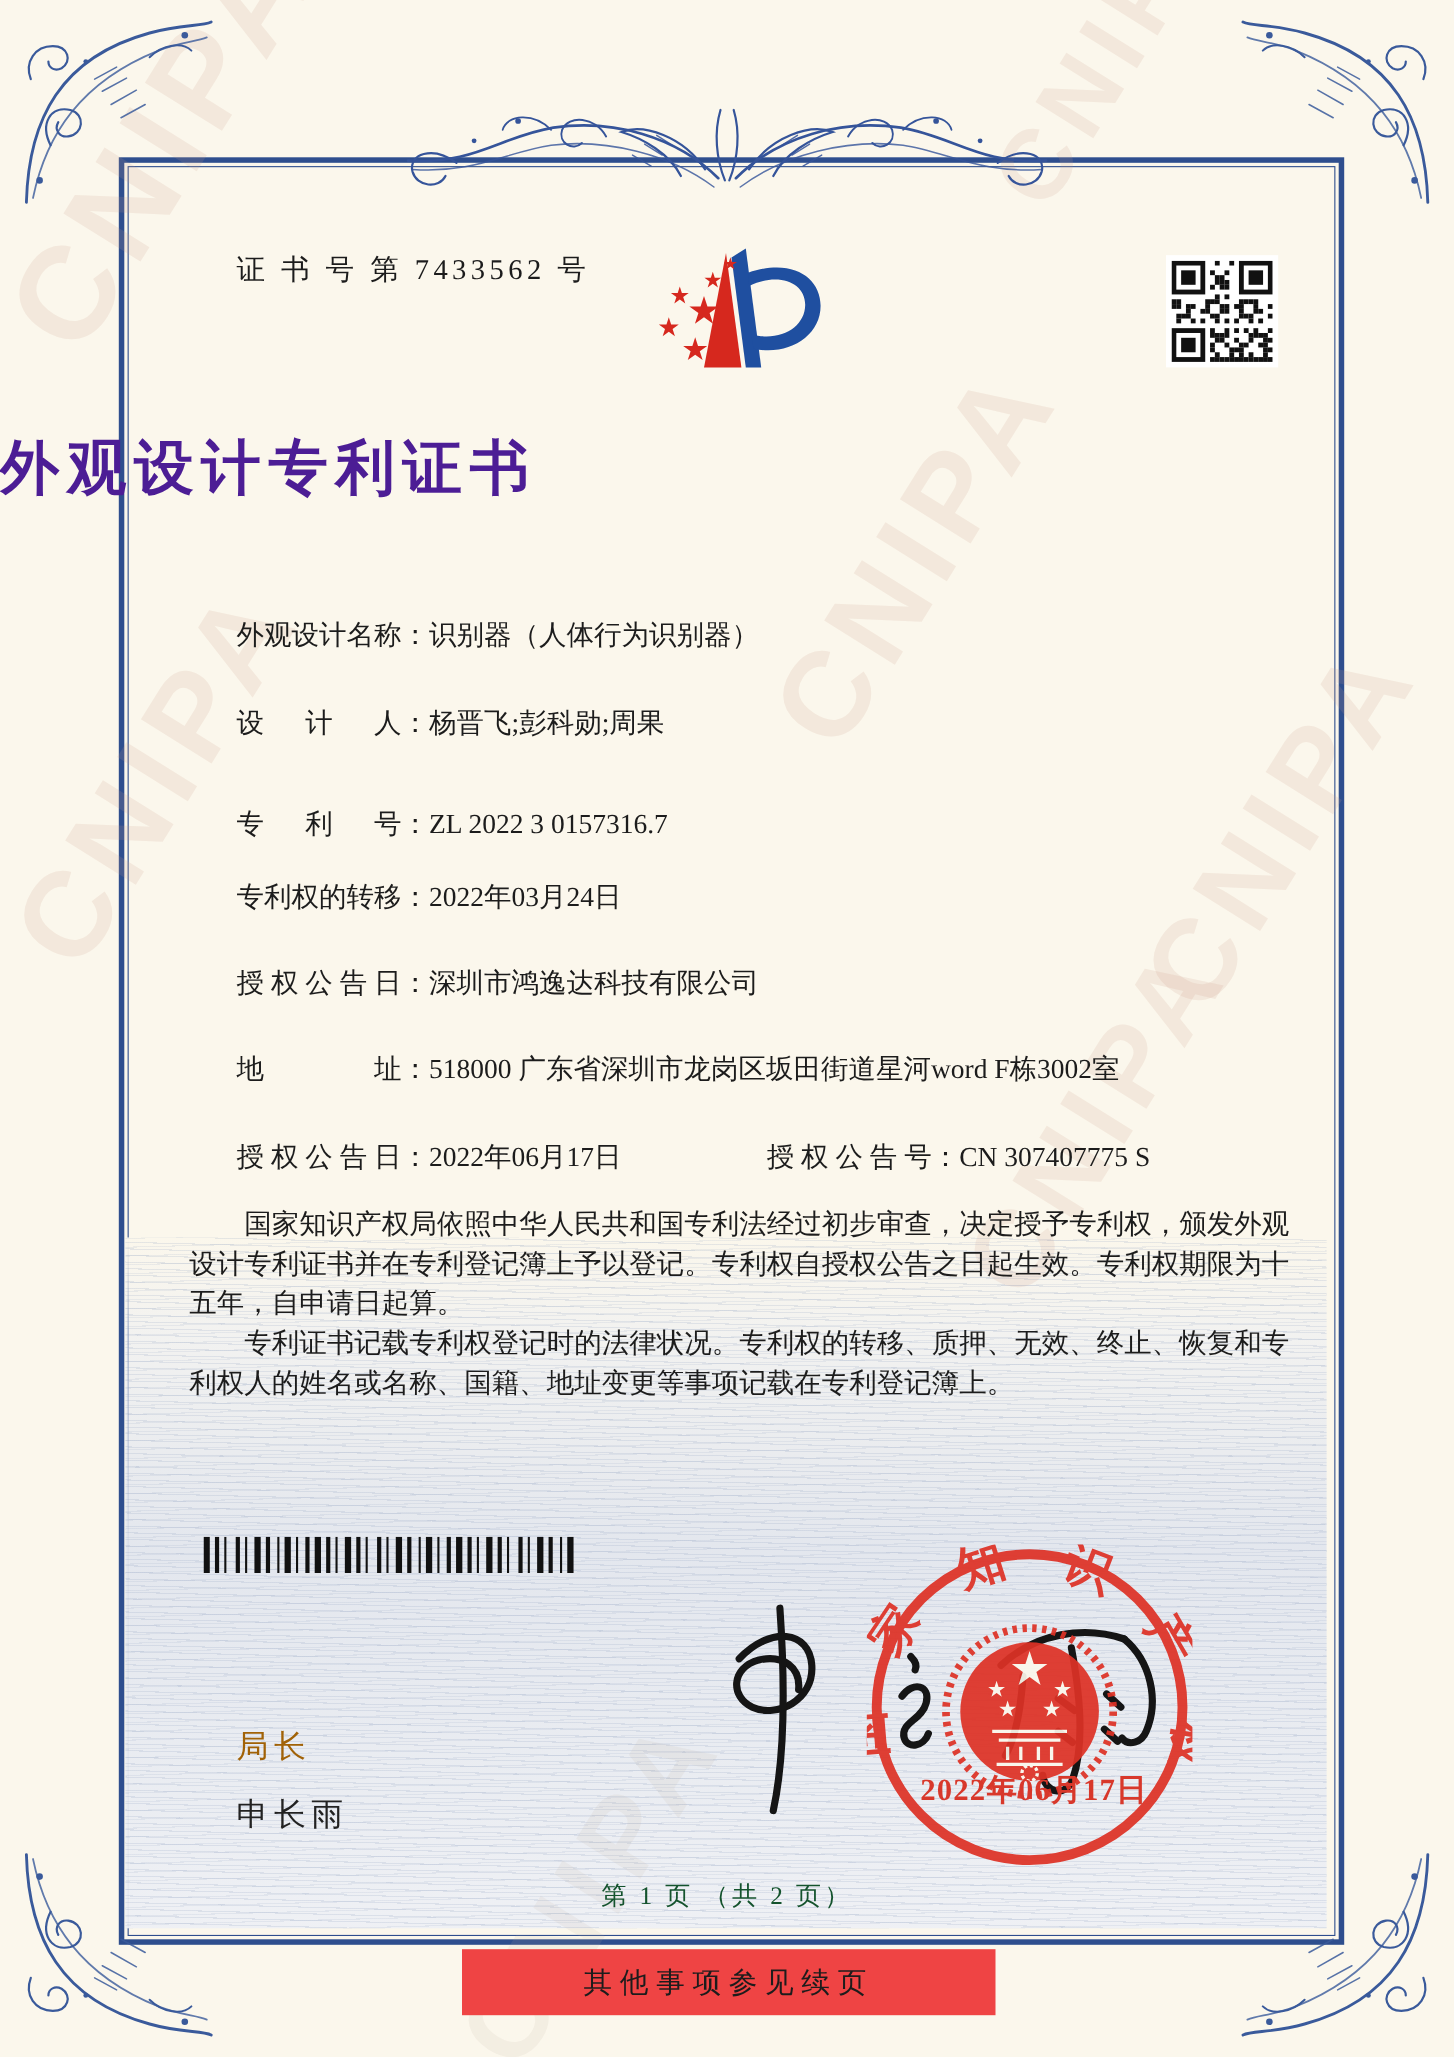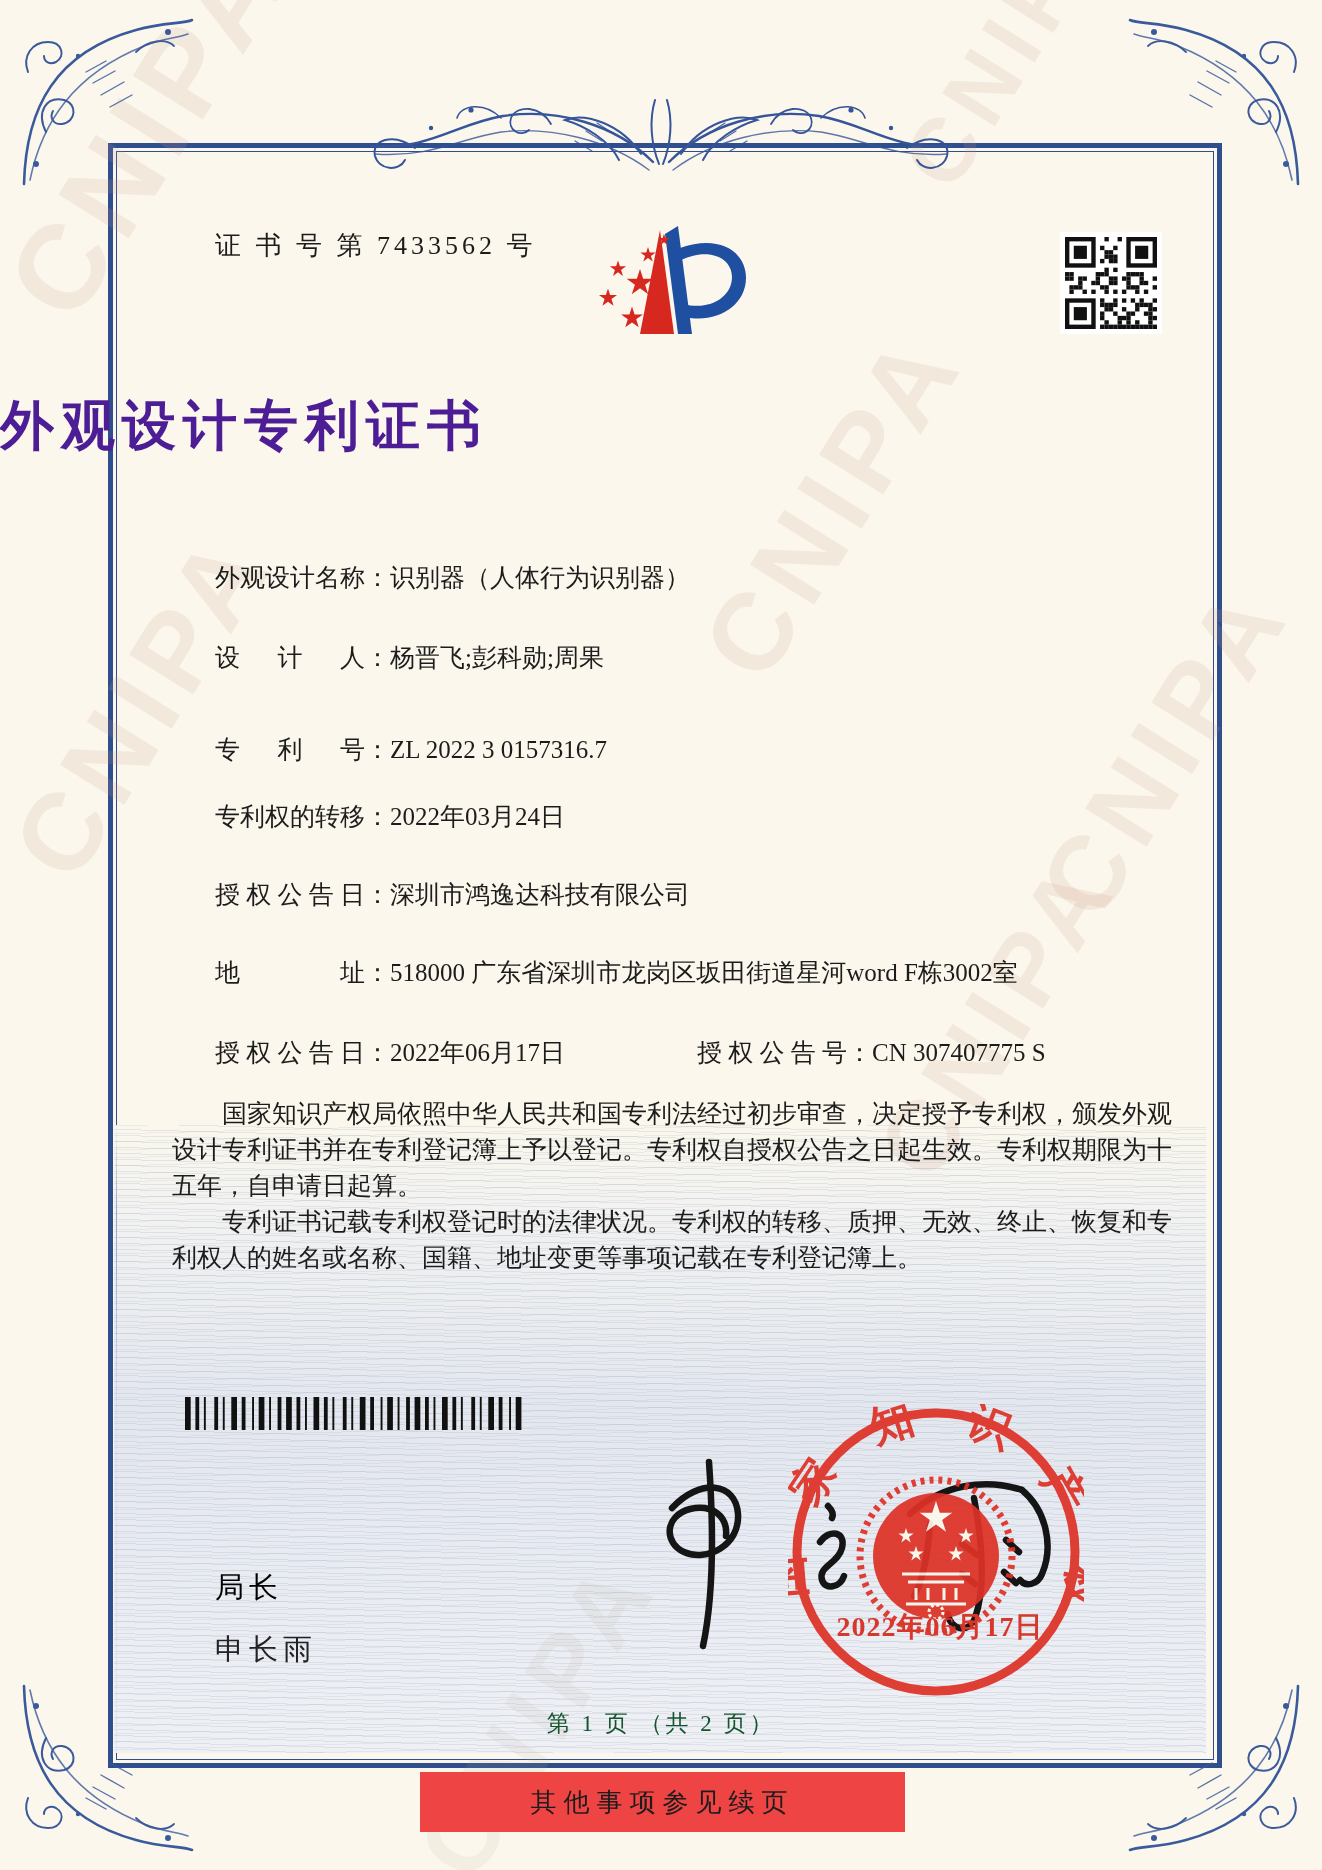--- a/index.html
+++ b/index.html
@@ -49,21 +49,21 @@
   .fgroup2{position:absolute; left:482px; top:0;}
   
   .bodytext{
     position:absolute; left:172px; top:1096px; width:1000px; z-index:3;
     font-size:25px; line-height:36px; text-align:justify;
   }
   .bodytext p{margin:0; text-indent:2em;}
   
   .barcode{position:absolute; left:185px; top:1397px; z-index:3;}
   .sig-title{position:absolute; left:215px; top:1568px; font-size:29px; z-index:3;
-    font-family:"Liberation Sans","DejaVu Sans",sans-serif; font-weight:500; letter-spacing:5px; color:#000000;}
+    font-family:"Liberation Sans","DejaVu Sans",sans-serif; font-weight:500; letter-spacing:5px; color:#a16207;}
   .sig-name{position:absolute; left:215px; top:1630px; font-size:29px; z-index:3;
     font-family:Liberation Mono, monospace; font-weight:500; letter-spacing:5px; color:#222;}
   .signature{position:absolute; left:612px; top:1448px; z-index:4;}
   .seal{position:absolute; left:788px; top:1404px; z-index:5; opacity:.93;}
   .seal-date{
     position:absolute; left:795px; top:1608px; width:290px; text-align:center; z-index:6;
     color:#d8382b; font-size:28px; letter-spacing:1px; font-weight:bold;
   }
   .pagefoot{
     position:absolute; left:0; top:1708px; width:1322px; text-align:center;

